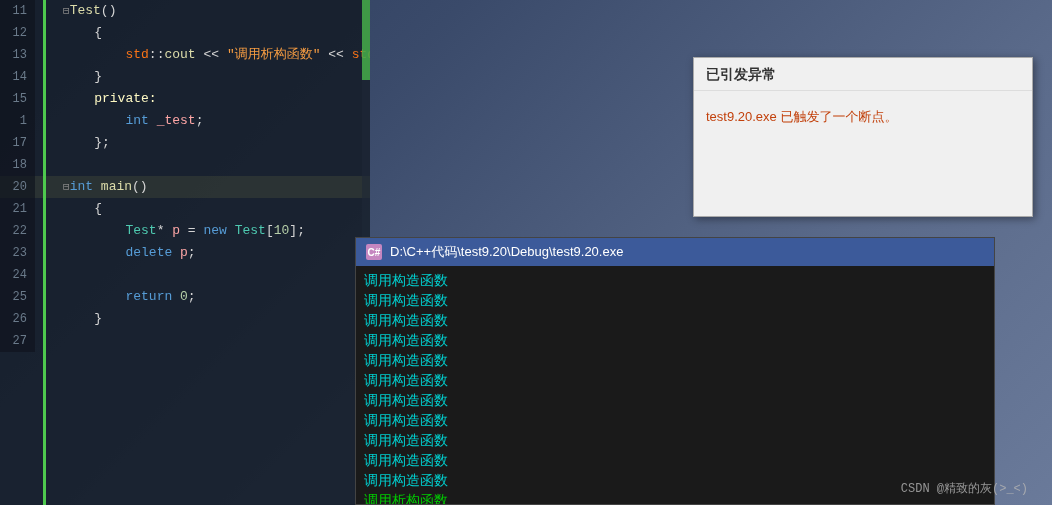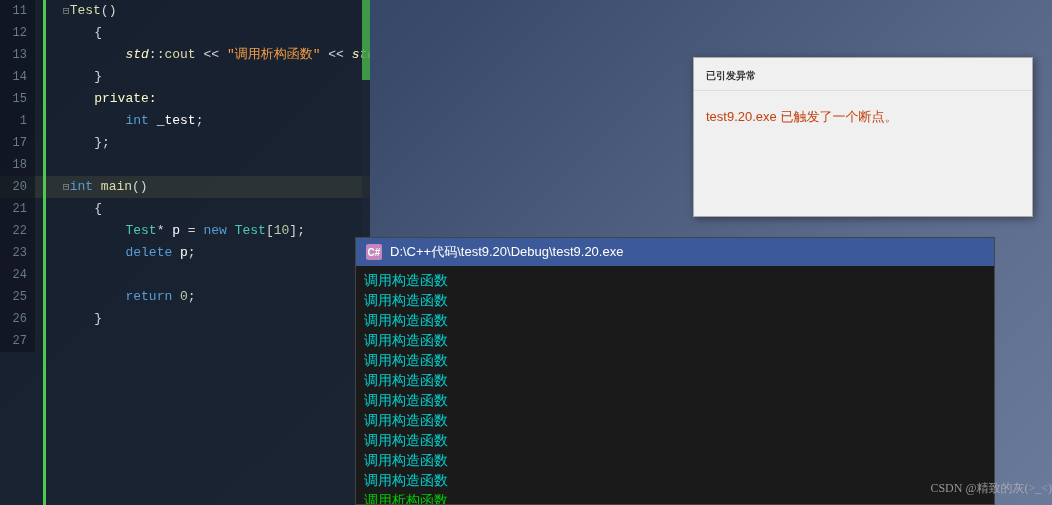--- a/index.html
+++ b/index.html
@@ -64,25 +64,25 @@
     .line-content {
       padding-left: 20px;
       white-space: pre;
       color: #d4d4d4;
     }
 
     .kw { color: #569cd6; }
     .kw2 { color: #fef9c3; }
     .str { color: #f59c42; }
     .fn { color: #dcdcaa; }
-    .type { color: #fef9c3; font-style: italic; }
+    .type { color: #f97316; }
     .num { color: #b5cea8; }
     .op { color: #d4d4d4; }
     .cls { color: #4ec9b0; }
-    .var { color: #ffffff; }
+    .var { color: #fca5a5; }
 
     .collapse-icon {
       color: #858585;
       font-size: 11px;
     }
 
     
     .terminal-window {
       position: absolute;
       top: 237px;
@@ -151,21 +151,21 @@
     }
 
     .exception-titlebar {
       background: #f0f0f0;
       padding: 8px 12px 6px 12px;
       border-bottom: 1px solid #ddd;
     }
 
     .exception-title {
       font-family: Liberation Serif, serif;
-      font-size: 10px;
+      font-size: 14px;
       font-weight: bold;
       color: #333;
     }
 
     .exception-body {
       padding: 16px 12px;
       font-family: 'Microsoft YaHei', Arial, sans-serif;
       font-size: 13px;
       color: #c2410c;
       line-height: 1.6;
@@ -189,22 +189,22 @@
       width: 8px;
       height: 80px;
       background: #4ec94e;
       opacity: 0.7;
     }
 
     
     .watermark {
       position: absolute;
       bottom: 8px;
-      right: 0;
-      font-family: Liberation Serif, serif;
+      right: 24px;
+      font-family: Liberation Mono, monospace;
       font-size: 12px;
       color: rgba(180,180,180,0.8);
       z-index: 5;
     }
 
     
     .code-left-border {
       position: absolute;
       left: 43px;
       top: 0;

